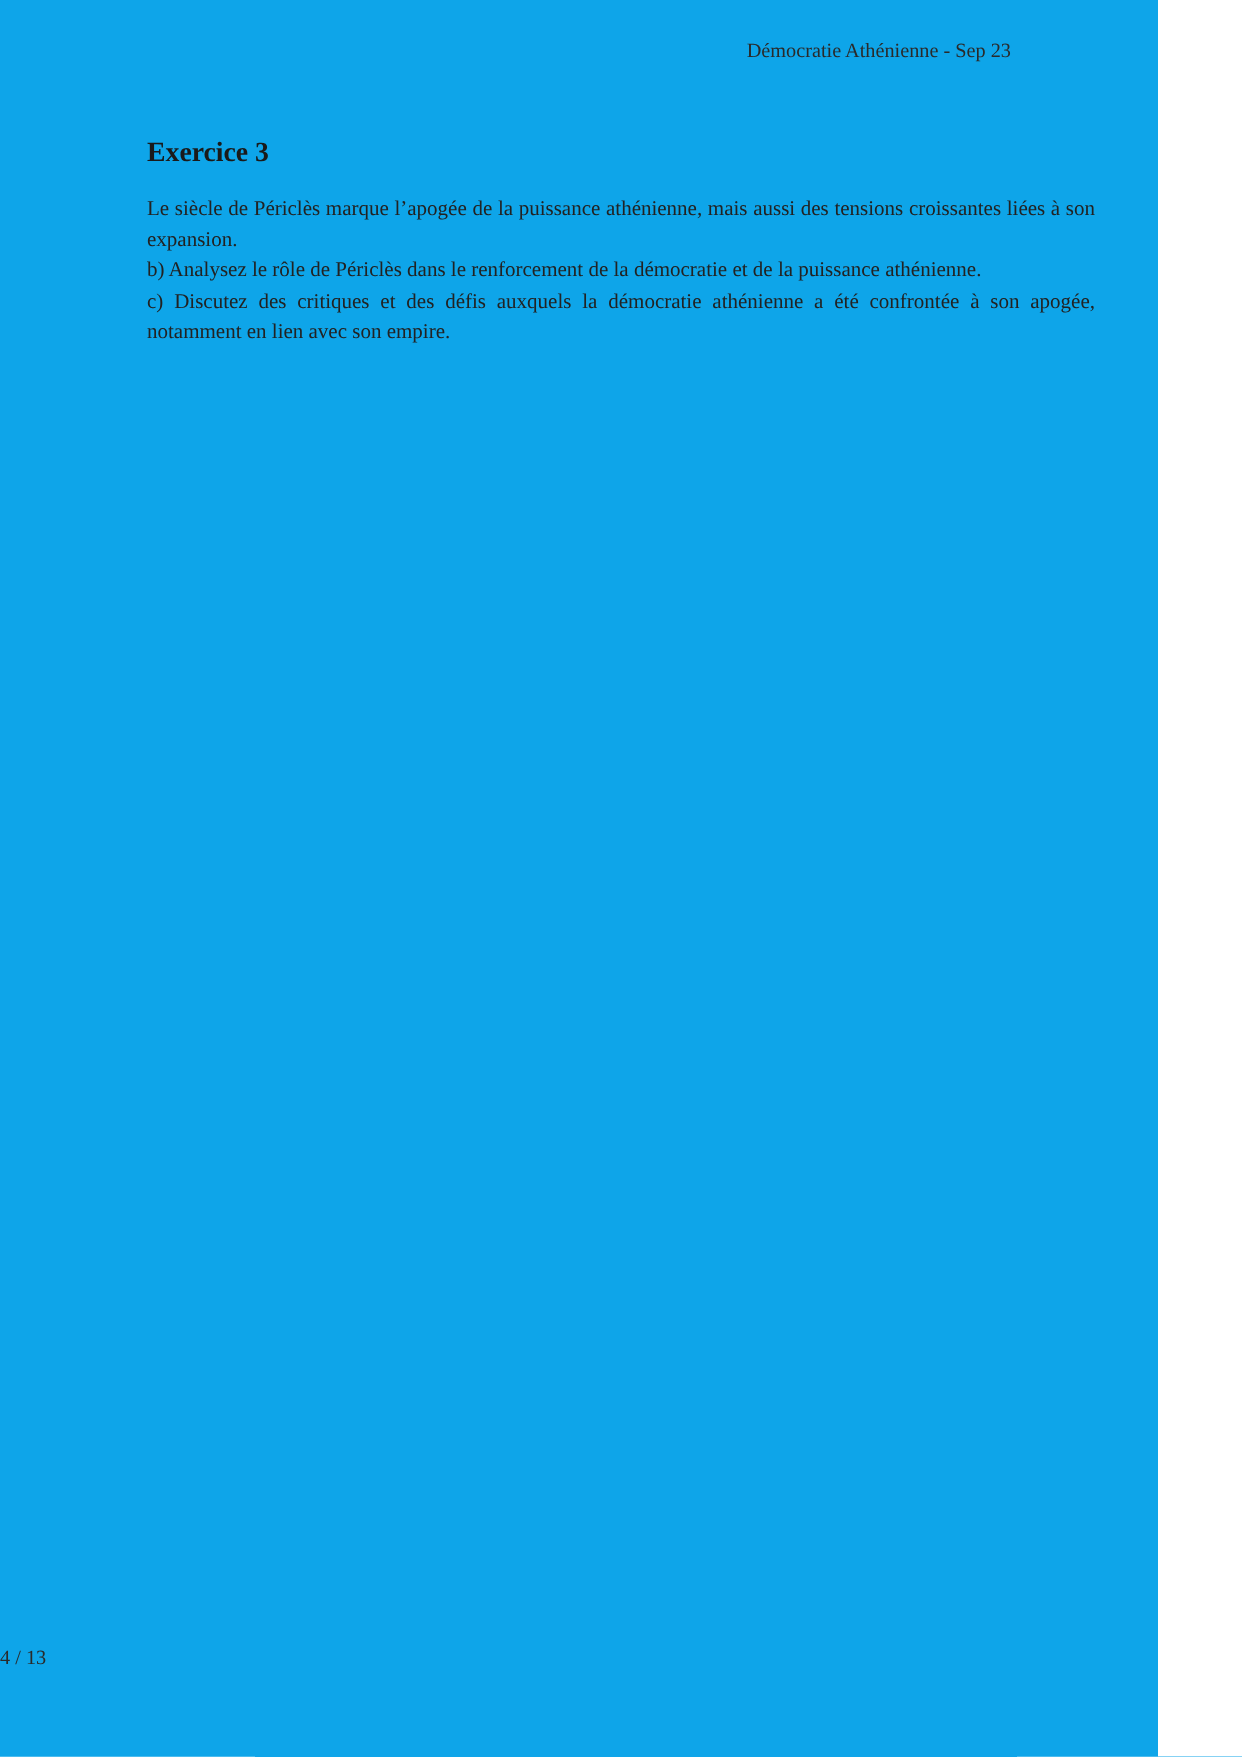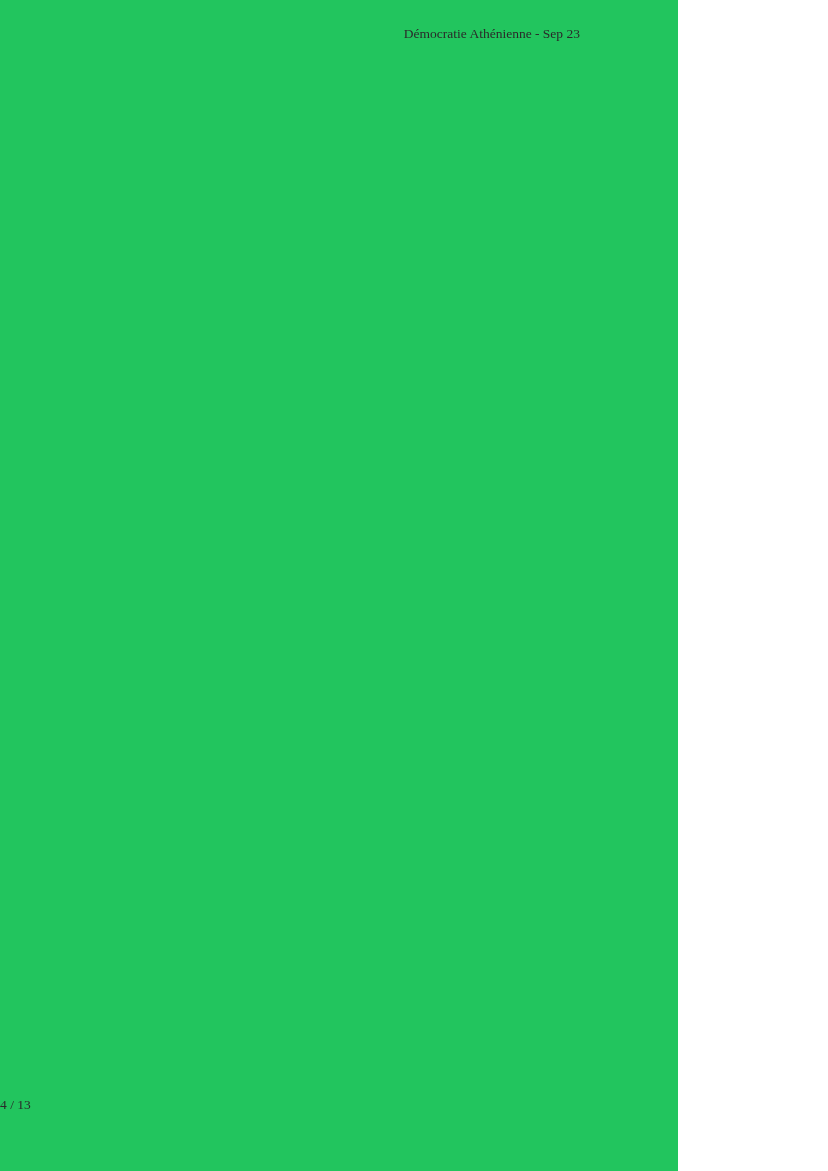--- a/index.html
+++ b/index.html
@@ -8,23 +8,23 @@
   }
   body {
     width: 828px;
     height: 1171px;
     background: #ffffff;
     font-family: "Liberation Serif", "DejaVu Serif", serif;
     color: #1e1e1e;
   }
   .page {
     position: relative;
-    width: 678px;
+    width: 772px;
     height: 1171px;
-    background: #22c55e;
+    background: #0ea5e9;
     overflow: hidden;
   }
   .running-header {
     position: absolute;
     top: 26px;
     left: 98px;
     right: 98px;
     text-align: right;
     font-size: 13.5px;
     line-height: 16px;
@@ -62,21 +62,25 @@
 </head>
 <body>
 
 <div class="page">
 
   <div class="running-header">
     <span>Démocratie Athénienne - Sep 23</span>
   </div>
 
   <div class="content">
+    <h2 class="exercise-title">Exercice 3</h2>
     <div class="exercise-body">
+      <div class="intro-line">Le siècle de Périclès marque l’apogée de la puissance athénienne, mais aussi des tensions croissantes liées à son expansion.</div>
+      <div class="question-line">b) Analysez le rôle de Périclès dans le renforcement de la démocratie et de la puissance athénienne.</div>
+      <div class="question-line">c) Discutez des critiques et des défis auxquels la démocratie athénienne a été confrontée à son apogée, notamment en lien avec son empire.</div>
     </div>
   </div>
 
   <div class="running-footer">
     <span>4 / 13</span>
   </div>
 
 </div>
 
 </body></html>

